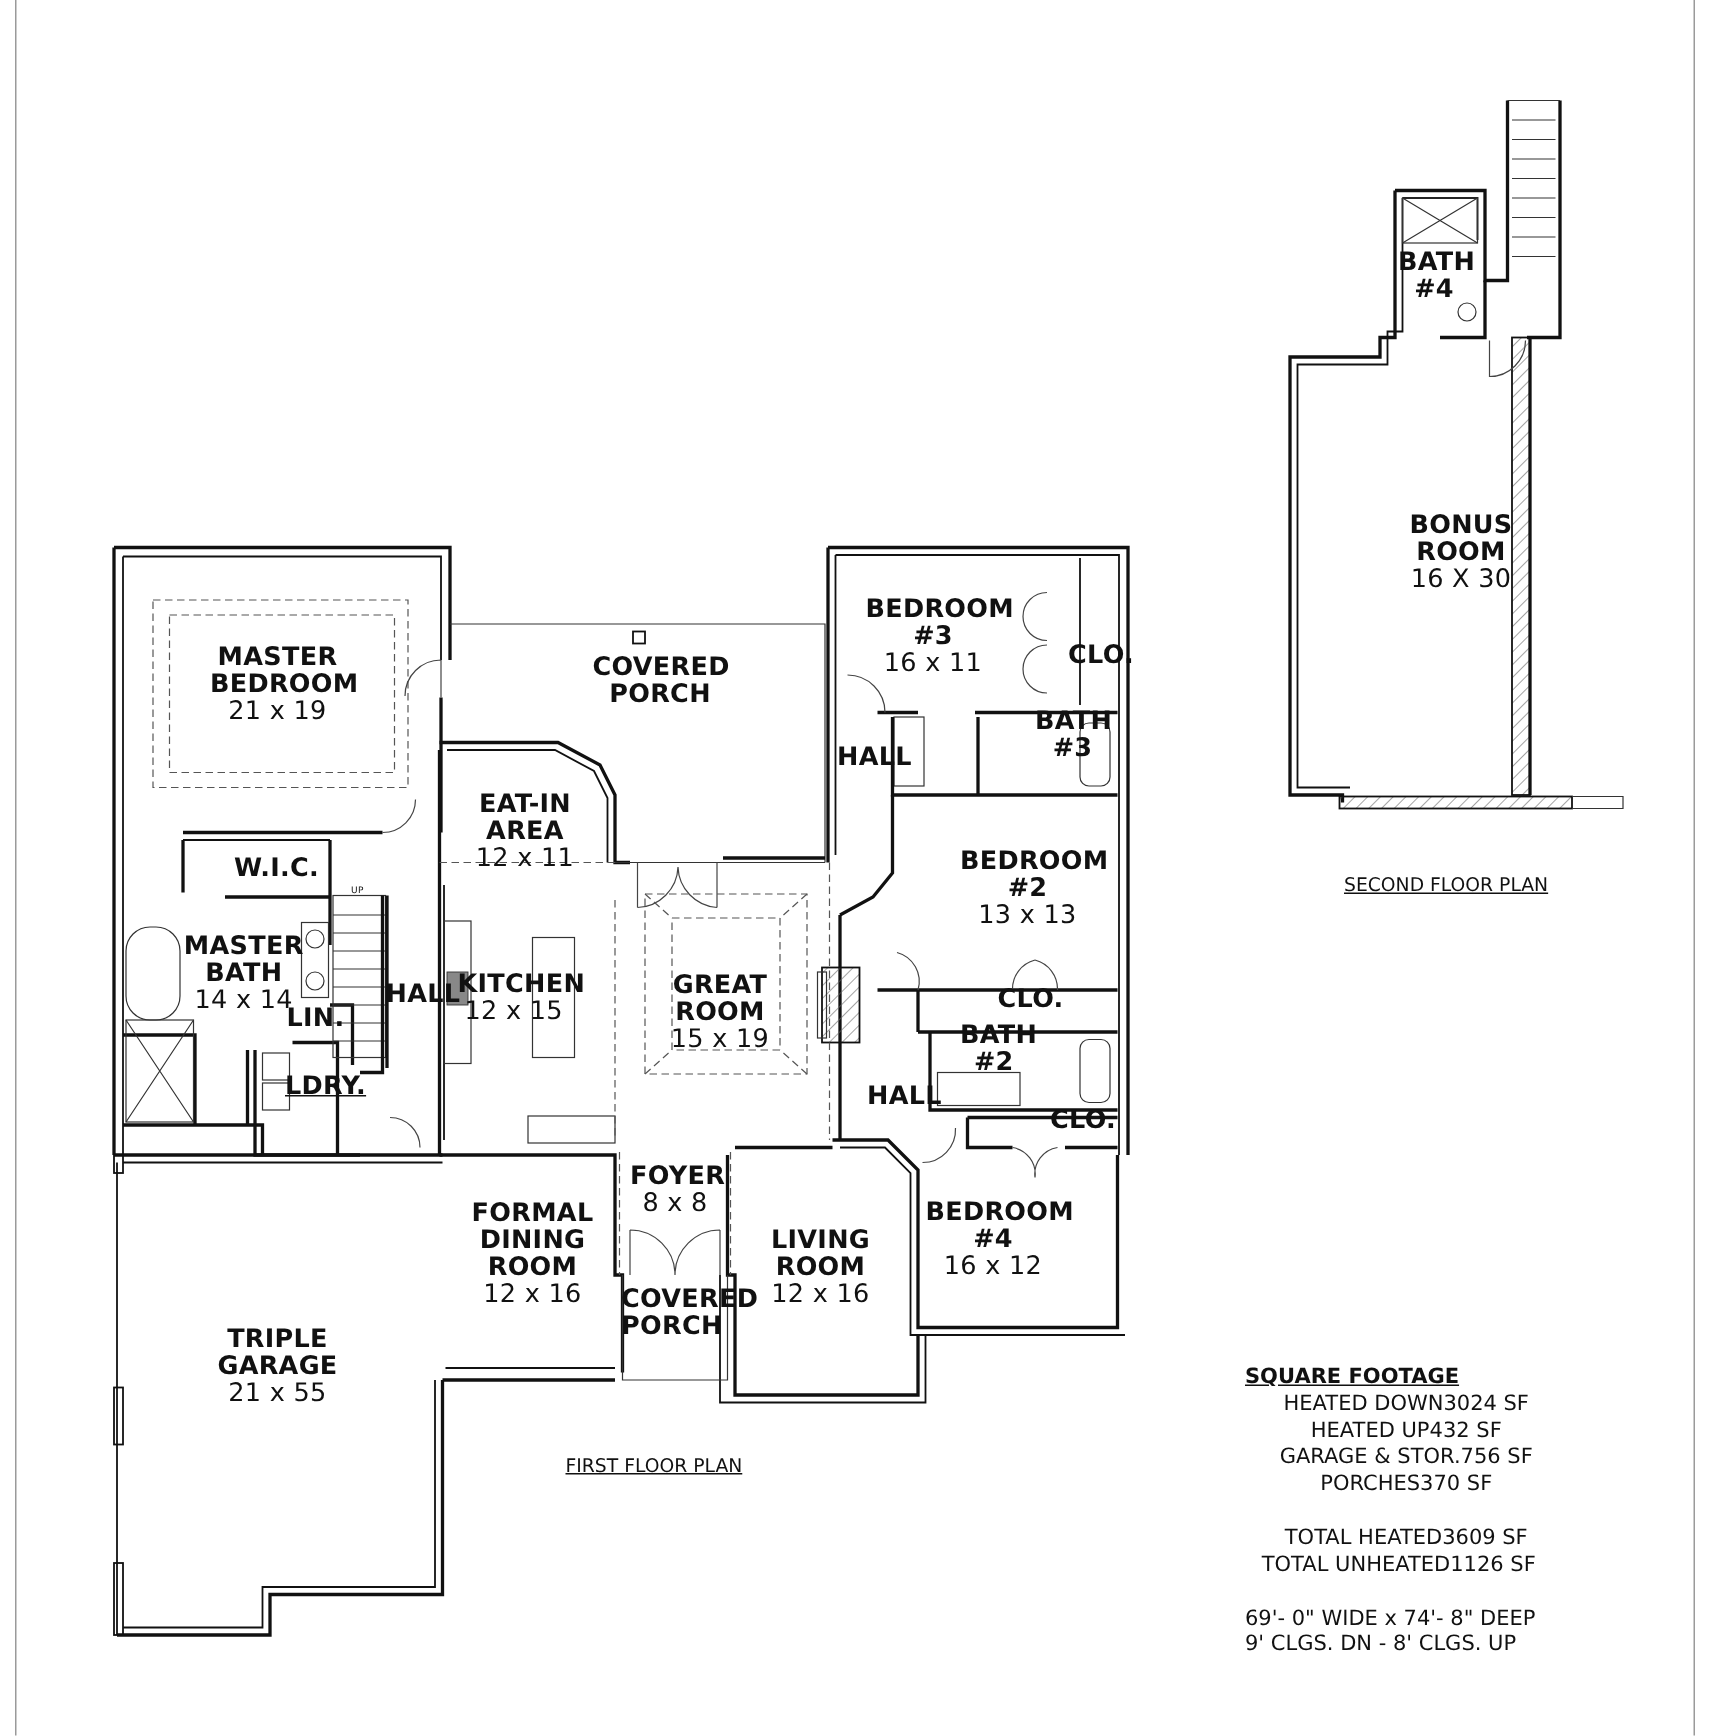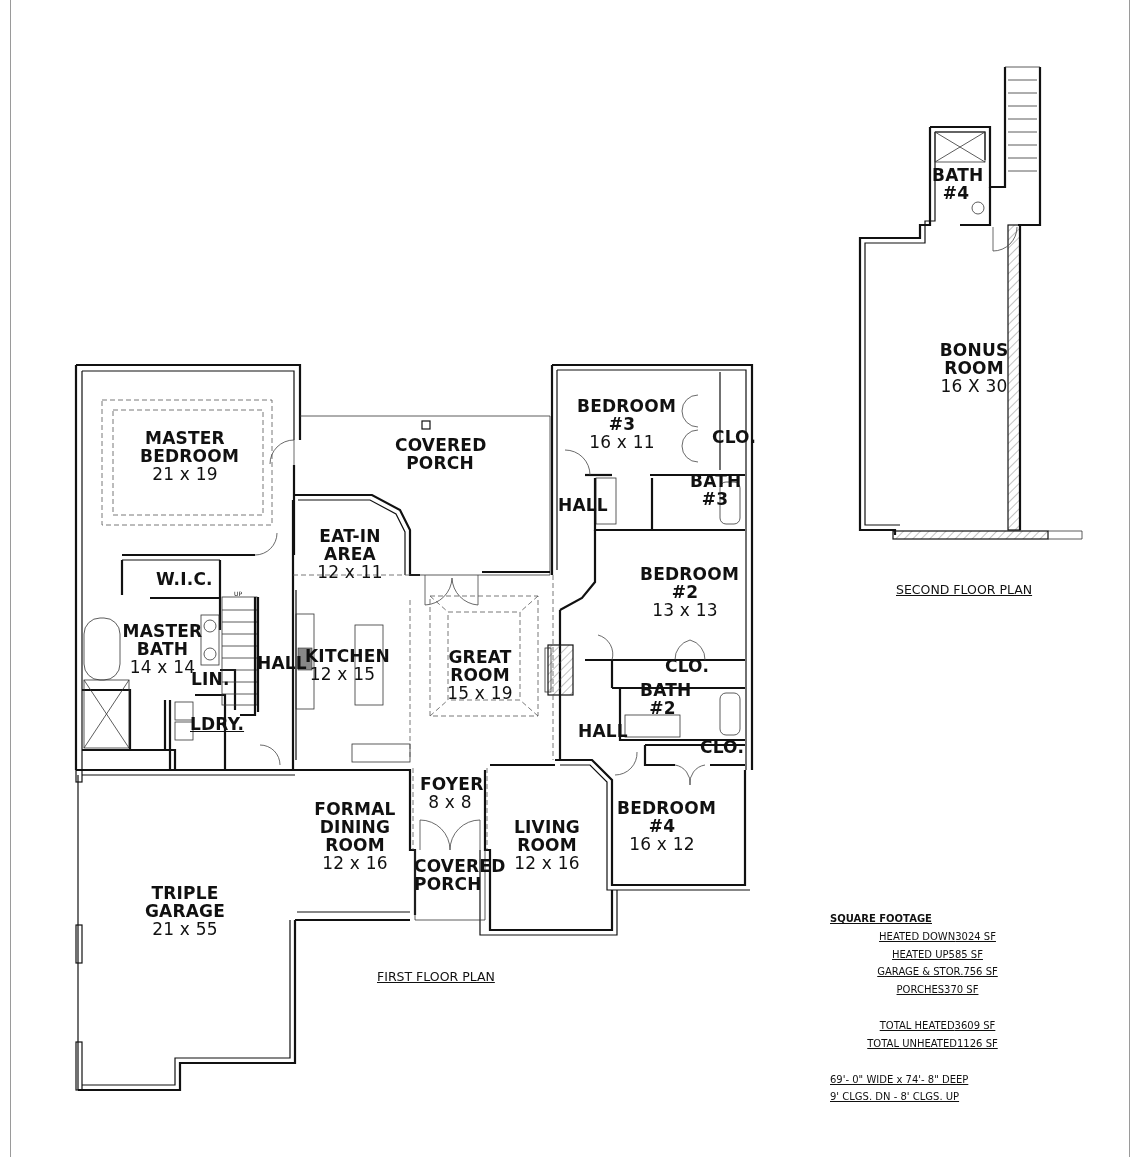--- a/index.html
+++ b/index.html
@@ -9,21 +9,21 @@
   svg.plan { position: absolute; left: 0; top: 0; }
   .wall { fill: none; stroke: #111; stroke-width: 2.2; }
   .wall2 { fill: none; stroke: #111; stroke-width: 1.2; }
   .thin { fill: none; stroke: #333; stroke-width: 0.8; }
   .dash { fill: none; stroke: #555; stroke-width: 0.8; stroke-dasharray: 5 3; }
   .door { fill: none; stroke: #444; stroke-width: 0.8; }
   .hatch { fill: url(#hatch); stroke: #111; stroke-width: 1.2; }
   .lbl { position: absolute; font-family: "DejaVu Sans", sans-serif; font-weight: bold; font-size: 17px; color: #111; text-align: center; line-height: 18px; white-space: nowrap; letter-spacing: 0.2px; }
   .dim { font-weight: normal; }
   .title { position: absolute; font-size: 12.5px; color: #111; text-decoration: underline; white-space: nowrap; }
-  .sqft { position: absolute; left: 830px; top: 910px; width: 215px; font-size: 10px; color: #111; line-height: 17.8px; text-decoration: underline; }
+  .sqft { position: absolute; left: 830px; top: 910px; width: 215px; font-size: 14px; color: #111; line-height: 17.8px; }
   .sqft .hdr { font-weight: bold; text-decoration: underline; }
   .sqft .row { display: flex; justify-content: center; }
   .sqft .gap { height: 18px; }
 </style>
 </head>
 <body>
 
 <div class="frame-l"></div>
 <div class="frame-r"></div>
 
@@ -301,21 +301,21 @@
 <div class="title" style="left:896px;top:582px;">SECOND FLOOR PLAN</div>
 
 <div class="sqft">
   <div class="hdr">SQUARE FOOTAGE</div>
   <div class="row">
     <span>HEATED DOWN</span>
     <span>3024 SF</span>
   </div>
   <div class="row">
     <span>HEATED UP</span>
-    <span>585 SF</span>
+    <span>432 SF</span>
   </div>
   <div class="row">
     <span>GARAGE &amp; STOR.</span>
     <span>756 SF</span>
   </div>
   <div class="row">
     <span>PORCHES</span>
     <span>370 SF</span>
   </div>
   <div class="gap"></div>

